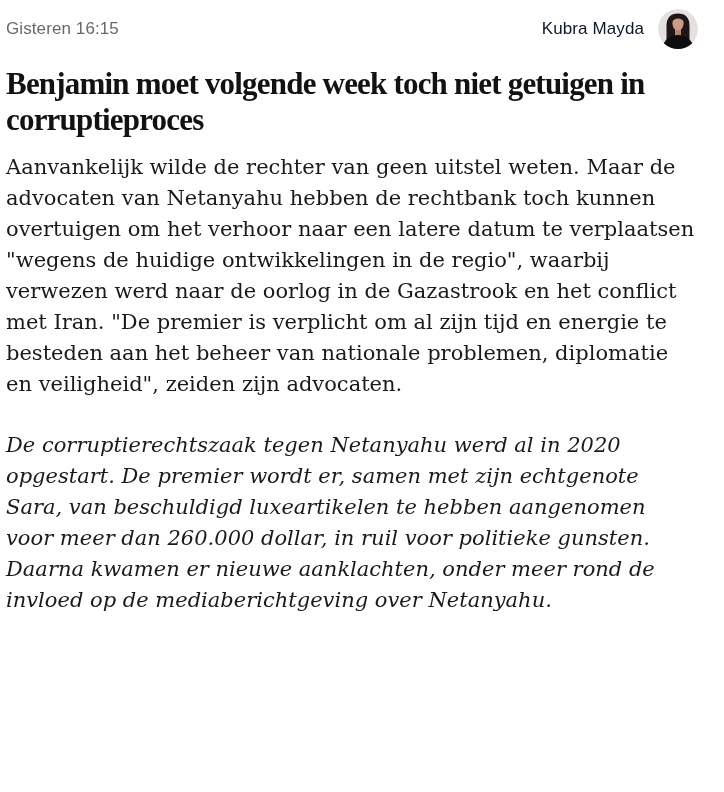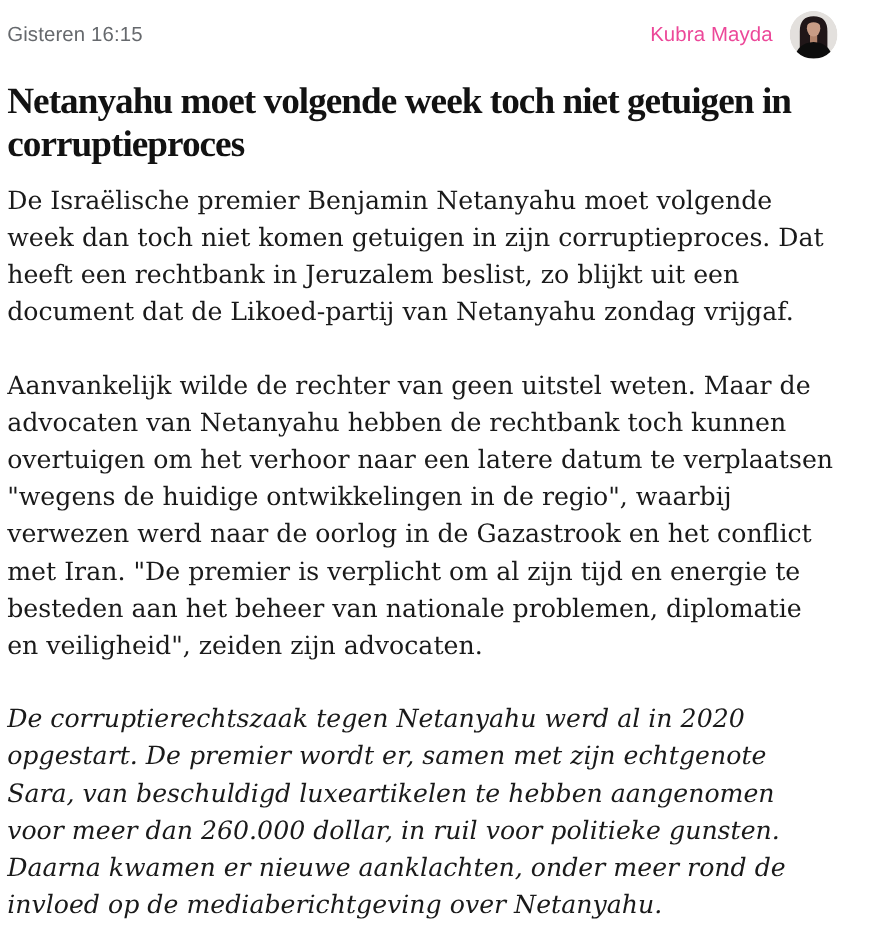--- a/index.html
+++ b/index.html
@@ -30,21 +30,21 @@
     letter-spacing: 0.1px;
   }
   .post-author {
     display: flex;
     align-items: center;
     gap: 14px;
   }
   .author-name {
     font-family: "Liberation Sans", sans-serif;
     font-size: 17px;
-    color: #ec4899;
+    color: #0f172a;
     letter-spacing: 0.1px;
   }
   .avatar {
     width: 40px;
     height: 40px;
     border-radius: 50%;
     overflow: hidden;
     flex: 0 0 auto;
     display: block;
   }
@@ -92,21 +92,20 @@
           <ellipse cx="20" cy="14.5" rx="5.6" ry="7" fill="#c99c85"></ellipse>
 
           <path d="M13.5,13 Q14,6.5 20,6.5 Q26,6.5 26.5,13 Q24,9.5 20,9.5 Q16,9.5 13.5,13 Z" fill="#201618"></path>
 
           <path d="M4,40 Q6.5,26.5 20,26 Q33.5,26.5 36,40 Z" fill="#0d0d0d"></path>
         </svg>
       </span>
     </div>
   </div>
 
-  <h1 class="article-headline">Netanyahu moet volgende week toch niet getuigen in corruptieproces</h1>
+  <h1 class="article-headline">Benjamin moet volgende week toch niet getuigen in corruptieproces</h1>
 
   <div class="article-body">
-    <p>De Israëlische premier Benjamin Netanyahu moet volgende week dan toch niet komen getuigen in zijn corruptieproces. Dat heeft een rechtbank in Jeruzalem beslist, zo blijkt uit een document dat de Likoed-partij van Netanyahu zondag vrijgaf.</p>
     <p>Aanvankelijk wilde de rechter van geen uitstel weten. Maar de advocaten van Netanyahu hebben de rechtbank toch kunnen overtuigen om het verhoor naar een latere datum te verplaatsen "wegens de huidige ontwikkelingen in de regio", waarbij verwezen werd naar de oorlog in de Gazastrook en het conflict met Iran. "De premier is verplicht om al zijn tijd en energie te besteden aan het beheer van nationale problemen, diplomatie en veiligheid", zeiden zijn advocaten.</p>
     <p>De corruptierechtszaak tegen Netanyahu werd al in 2020 opgestart. De premier wordt er, samen met zijn echtgenote Sara, van beschuldigd luxeartikelen te hebben aangenomen voor meer dan 260.000 dollar, in ruil voor politieke gunsten. Daarna kwamen er nieuwe aanklachten, onder meer rond de invloed op de mediaberichtgeving over Netanyahu.</p>
   </div>
 
 </div>
 
 </body></html>

